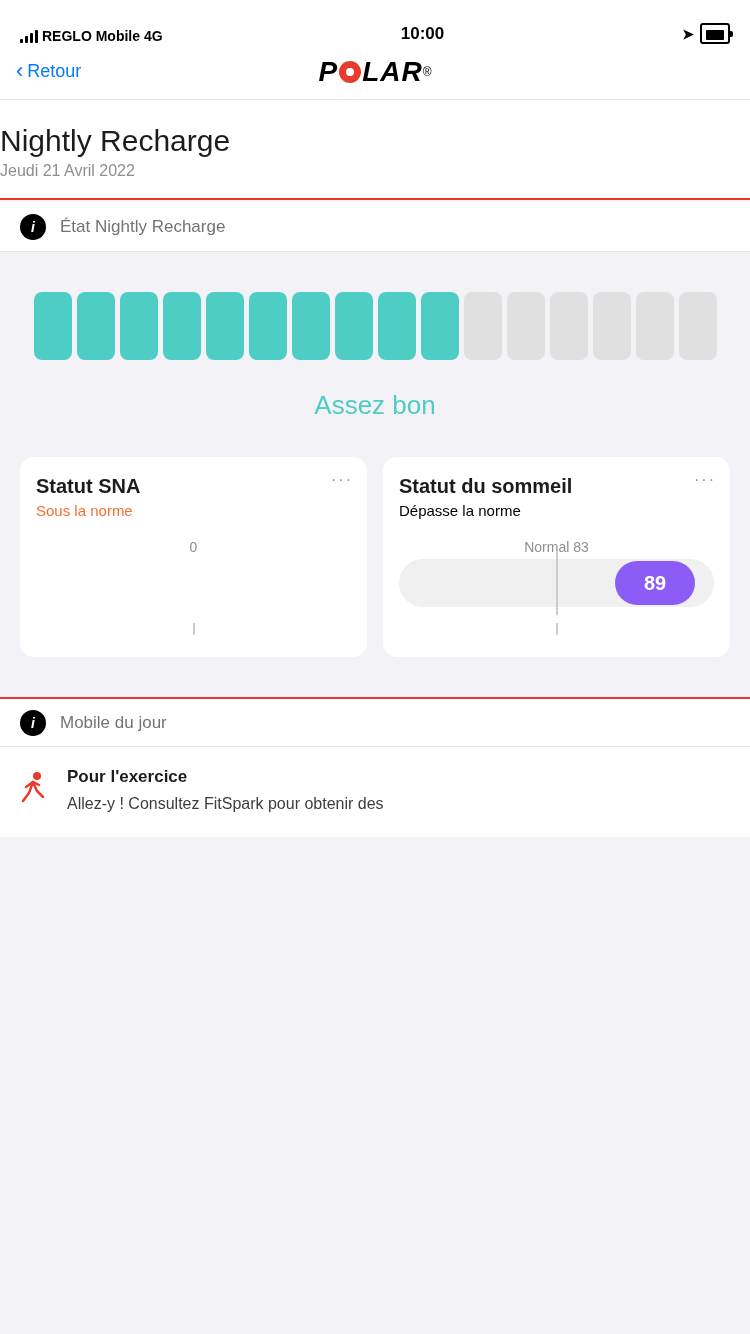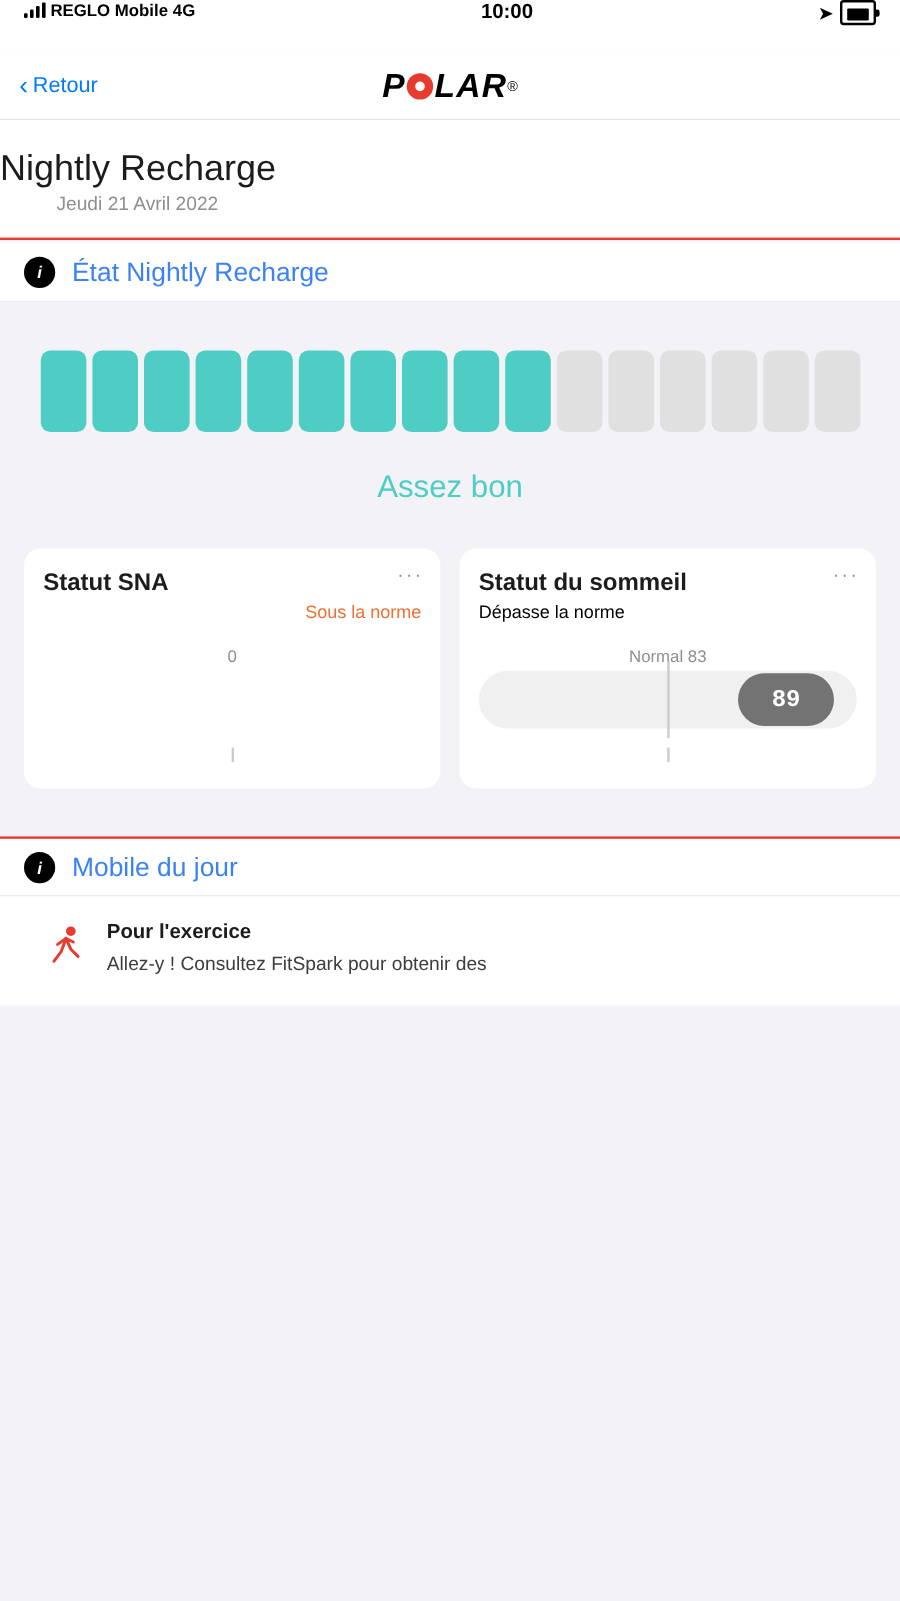--- a/index.html
+++ b/index.html
@@ -10,21 +10,21 @@
       font-family: -apple-system, 'Helvetica Neue', Arial, sans-serif;
       background: #f2f2f7;
       overflow-x: hidden;
     }
 
     
     .status-bar {
       background: #fff;
       height: 44px;
       display: flex;
-      align-items: flex-start;
+      align-items: flex-end;
       justify-content: space-between;
       padding: 0 20px;
       font-size: 15px;
       font-weight: 600;
     }
     .status-left { display: flex; align-items: center; gap: 4px; font-size: 14px; }
     .signal-bars { display: flex; align-items: flex-end; gap: 2px; height: 14px; }
     .signal-bars span {
       width: 3px;
       background: #000;
@@ -96,21 +96,20 @@
     }
     .header-title {
       font-size: 30px;
       font-weight: 400;
       color: #1c1c1e;
       margin-bottom: 4px;
     }
     .header-date {
       font-size: 16px;
       color: #8e8e93;
-      margin-left: 47px;
     }
 
     
     .info-bar {
       background: #fff;
       height: 50px;
       display: flex;
       align-items: center;
       padding: 0 20px;
       gap: 14px;
@@ -125,22 +124,22 @@
       color: #fff;
       display: flex;
       align-items: center;
       justify-content: center;
       font-style: italic;
       font-weight: 700;
       font-size: 14px;
       flex-shrink: 0;
     }
     .info-label {
-      font-size: 22px;
-      color: #3b82f6;
+      font-size: 17px;
+      color: #737373;
     }
 
     
     .main-content {
       background: #f2f2f7;
       padding: 40px 20px 20px;
     }
 
     
     .progress-bar-container {
@@ -199,21 +198,21 @@
       font-size: 20px;
       font-weight: 700;
       color: #1c1c1e;
       margin-bottom: 4px;
     }
     .card-subtitle {
       font-size: 15px;
       font-weight: 500;
       margin-bottom: 20px;
     }
-    .card-subtitle.orange { color: #f07030; text-align: right; }
+    .card-subtitle.orange { color: #f07030; }
     .card-subtitle.teal { color: #000000; }
 
     
     .gauge-container {
       position: relative;
       height: 80px;
     }
     .gauge-label-top {
       text-align: center;
       font-size: 14px;
@@ -248,23 +247,22 @@
       color: #fff;
       min-width: 80px;
       padding: 0 16px;
       top: 2px;
     }
     .gauge-pill.orange-pill {
       background: #f07030;
       left: 6%;
     }
     .gauge-pill.teal-pill {
-      background: #737373;
+      background: #8b5cf6;
       right: 6%;
-      font-family: Liberation Mono, monospace;
     }
     .gauge-bottom-line {
       position: absolute;
       bottom: -16px;
       left: 50%;
       transform: translateX(-50%);
       width: 2px;
       height: 12px;
       background: #ccc;
     }
@@ -277,21 +275,21 @@
       align-items: center;
       padding: 0 20px;
       gap: 14px;
       border-top: 2px solid #e63b2e;
       border-bottom: 1px solid #e5e5ea;
     }
 
     
     .tips-section {
       background: #fff;
-      padding: 20px 33px;
+      padding: 20px 11px;
       display: flex;
       gap: 16px;
       align-items: flex-start;
     }
     .tips-icon {
       font-size: 34px;
       color: #e63b2e;
       flex-shrink: 0;
       margin-top: 2px;
     }

